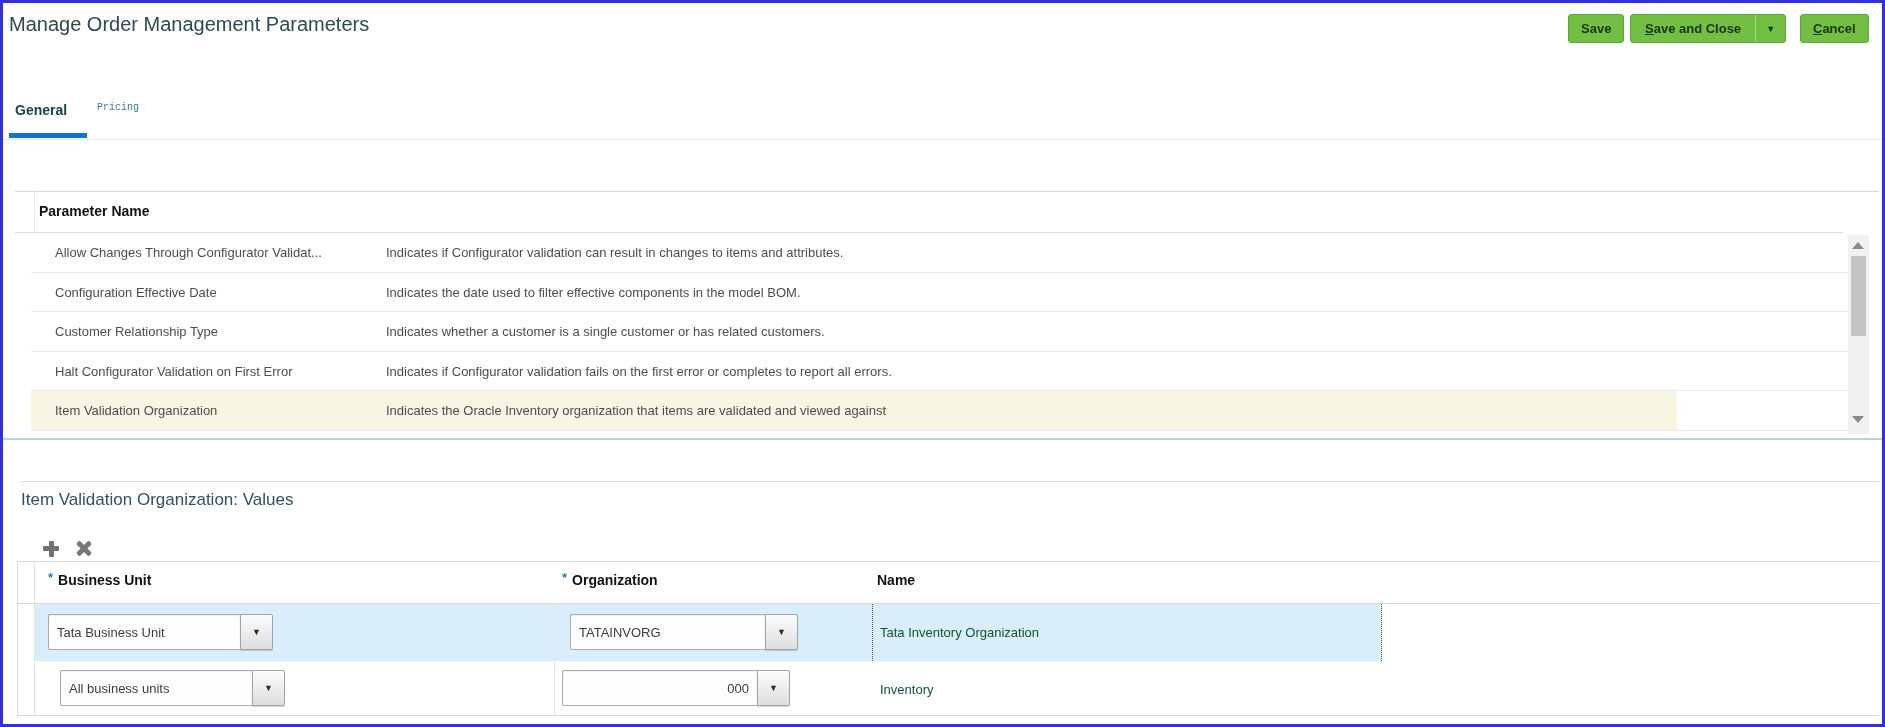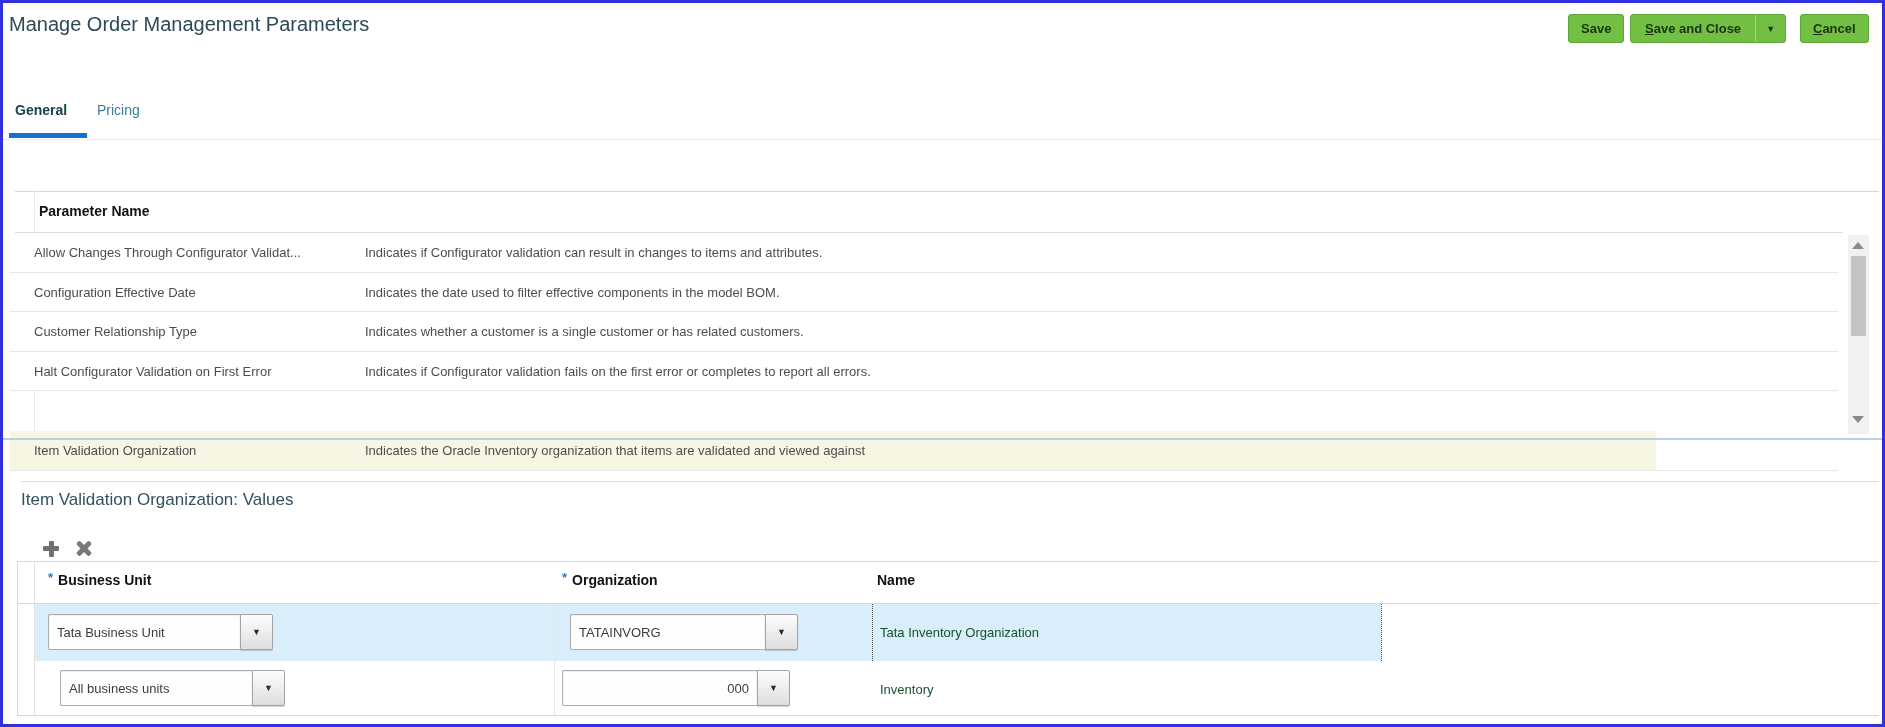--- a/index.html
+++ b/index.html
@@ -24,31 +24,31 @@
   #btn-save-close { left:1627px; padding:0; }
   #btn-save-close .label-part { padding:0 14px; display:flex; align-items:center; height:100%; }
   #btn-save-close .arrow-part {
     width:30px; height:100%; display:flex; align-items:center; justify-content:center;
     border-left:1px solid #a6d584; font-size:9px; color:#1d330f;
   }
   #btn-cancel { left:1797px; }
 
   
   #tab-general { left:12px; top:99px; font-size:14px; font-weight:bold; color:#16414d; cursor:default; }
-  #tab-pricing { left:94px; top:99px; font-size:14px; color:#3c7d96; cursor:default; }
+  #tab-pricing { left:94px; top:99px; font-size:10px; color:#3c7d96; cursor:default;font-family:Liberation Mono, monospace; }
   #tab-underline { left:6px; top:130px; width:78px; height:5px; background:#1372ce; }
   #tabbar-line { left:0; top:136px; width:1879px; height:1px; background:#ececec; }
 
   
   #ptable-top { left:12px; top:188px; width:1864px; height:1px; background:#ccd9e2; }
   #ptable-gutter { left:31px; top:188px; width:1px; height:240px; background:#e4e8ea; }
   .pheader-cell { top:200px; font-size:14px; font-weight:bold; color:#121212; }
   #pheader-sep { left:12px; top:229px; width:1828px; height:1px; background:#d9dee1; }
   .prow {
-    position:absolute; left:7px; width:1828px; height:40px;
+    position:absolute; left:28px; width:1828px; height:40px;
     border-bottom:1px solid #e7eaec; display:block; background:#fff; cursor:default;
   }
   .prow .cell-name { position:absolute; left:24px; top:0; height:100%; display:flex; align-items:center; font-size:13px; color:#4d4d4d; }
   .prow .cell-desc { position:absolute; left:355px; top:0; height:100%; display:flex; align-items:center; font-size:13px; color:#4d4d4d; }
   #prow-4 { background:linear-gradient(to right,#f6f6e3 0,#f6f6e3 1646px,#ffffff 1646px); }
   #ptable-bottom { left:0px; top:435px; width:1879px; height:2px; background:#bcd0e4; }
 
   
   #vscroll-track { left:1845px; top:232px; width:21px; height:199px; background:#f1f1f1; }
   .tri-up { width:0; height:0; border-left:6px solid transparent; border-right:6px solid transparent; border-bottom:7px solid #8a8a8a; }
@@ -142,21 +142,21 @@
     <div class="cell-desc">Indicates whether a customer is a single customer or has related customers.</div>
   </div>
   <div class="prow" id="prow-1" style="top:270px;height:39px;">
     <div class="cell-name">Configuration Effective Date</div>
     <div class="cell-desc">Indicates the date used to filter effective components in the model BOM.</div>
   </div>
   <div class="prow" id="prow-3" style="top:349px;height:39px;">
     <div class="cell-name">Halt Configurator Validation on First Error</div>
     <div class="cell-desc">Indicates if Configurator validation fails on the first error or completes to report all errors.</div>
   </div>
-  <div class="prow" id="prow-4" style="top:388px;margin-top:40px;">
+  <div class="prow" id="prow-4" style="top:388px;">
     <div class="cell-name">Item Validation Organization</div>
     <div class="cell-desc">Indicates the Oracle Inventory organization that items are validated and viewed against</div>
   </div>
   <div id="ptable-bottom" class="abs"></div>
 
   <div id="vscroll-track" class="abs"></div>
   <div id="vscroll-up" class="abs tri-up"></div>
   <div id="vscroll-thumb" class="abs"></div>
   <div id="vscroll-down" class="abs tri-down"></div>
 

